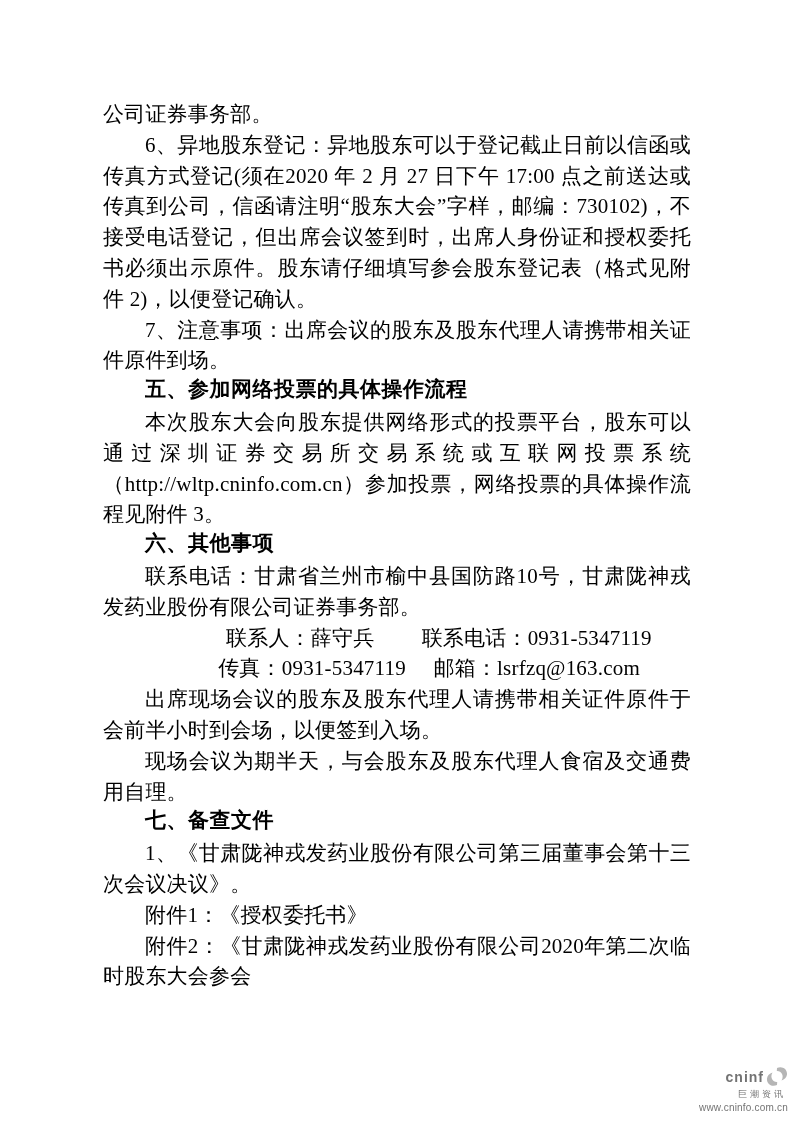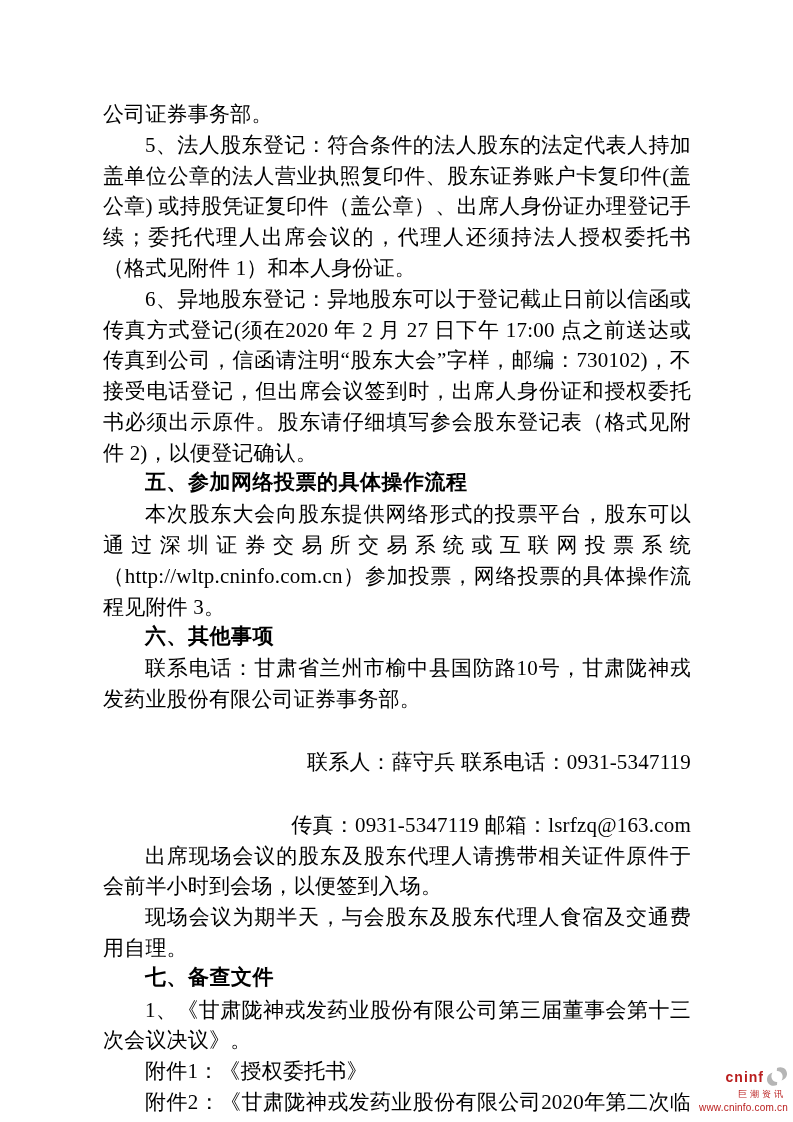--- a/index.html
+++ b/index.html
@@ -34,38 +34,37 @@
     text-indent: 0;
   }
   .heading {
     margin: 0;
     text-indent: 2em;
     font-weight: bold;
     font-family: Liberation Mono, monospace;
     letter-spacing: 0.5px;
   }
   .contact {
-    text-align: right;
-    margin-top: 32px;
+    text-align: center;
   }
   .contact .c-left {
     display: inline-block;
     width: 232px;
     text-indent: 0;
   }
   .contact .c-right {
     display: inline-block;
     text-indent: 0;
   }
   .footer {
     position: absolute;
     right: 5px;
     bottom: 9px;
     text-align: right;
-    color: #b91c1c;
+    color: #737373;
     font-family: "Liberation Sans", "DejaVu Sans", sans-serif;
     line-height: 1.1;
   }
   .brand-row {
     display: flex;
     align-items: center;
     justify-content: flex-end;
     gap: 2px;
     font-size: 14px;
     font-weight: bold;
@@ -85,24 +84,24 @@
 </style>
 </head>
 <body>
 
 <div class="page">
   <div class="content">
 
     <p class="para noindent">公司证券事务部。</p>
 
 
-    <p class="para">5、法人股东登记：符合条件的法人股东的法定代表人持加盖单位公章的法人营业执照复印件、股东证券账户卡复印件(盖公章) 或持股凭证复印件（盖公章）、出席人身份证办理登记手续；委托代理人出席会议的，代理人还须持法人授权委托书（格式见附件 1）和本人身份证。</p>
 
     <p class="para">6、异地股东登记：异地股东可以于登记截止日前以信函或传真方式登记(须在2020 年 2 月 27 日下午 17:00 点之前送达或传真到公司，信函请注明“股东大会”字样，邮编：730102)，不接受电话登记，但出席会议签到时，出席人身份证和授权委托书必须出示原件。股东请仔细填写参会股东登记表（格式见附件 2)，以便登记确认。</p>
 
+    <p class="para">7、注意事项：出席会议的股东及股东代理人请携带相关证件原件到场。</p>
 
     <p class="heading">五、参加网络投票的具体操作流程</p>
 
     <p class="para">本次股东大会向股东提供网络形式的投票平台，股东可以通过深圳证券交易所交易系统或互联网投票系统（http://wltp.cninfo.com.cn）参加投票，网络投票的具体操作流程见附件 3。</p>
 
     <p class="heading">六、其他事项</p>
 
     <p class="para">联系电话：甘肃省兰州市榆中县国防路10号，甘肃陇神戎发药业股份有限公司证券事务部。</p>
 
     <p class="para contact">

